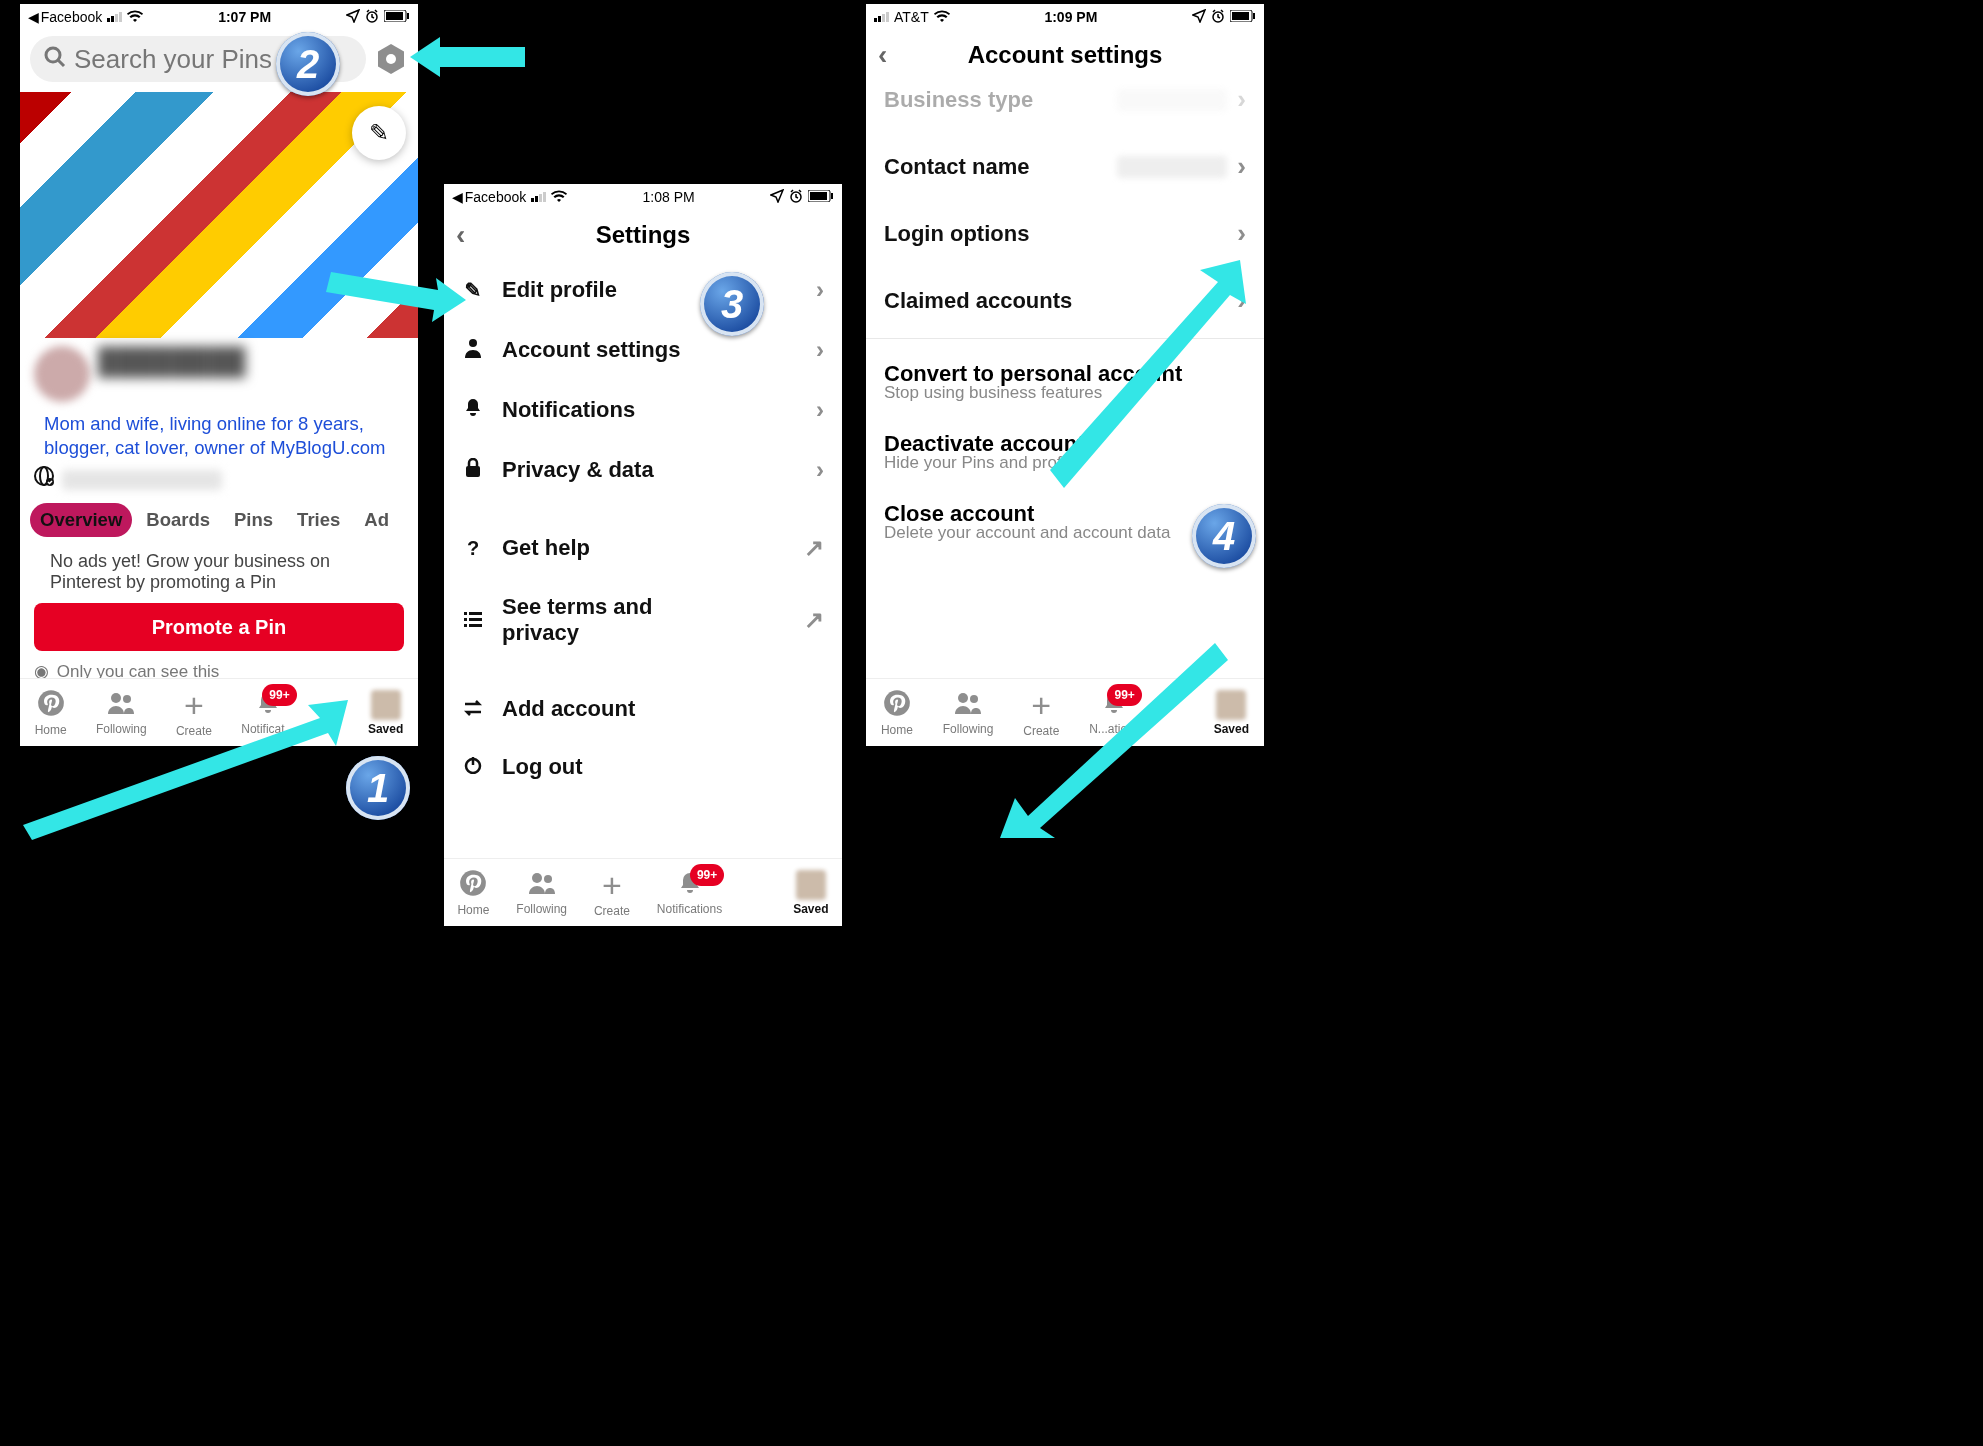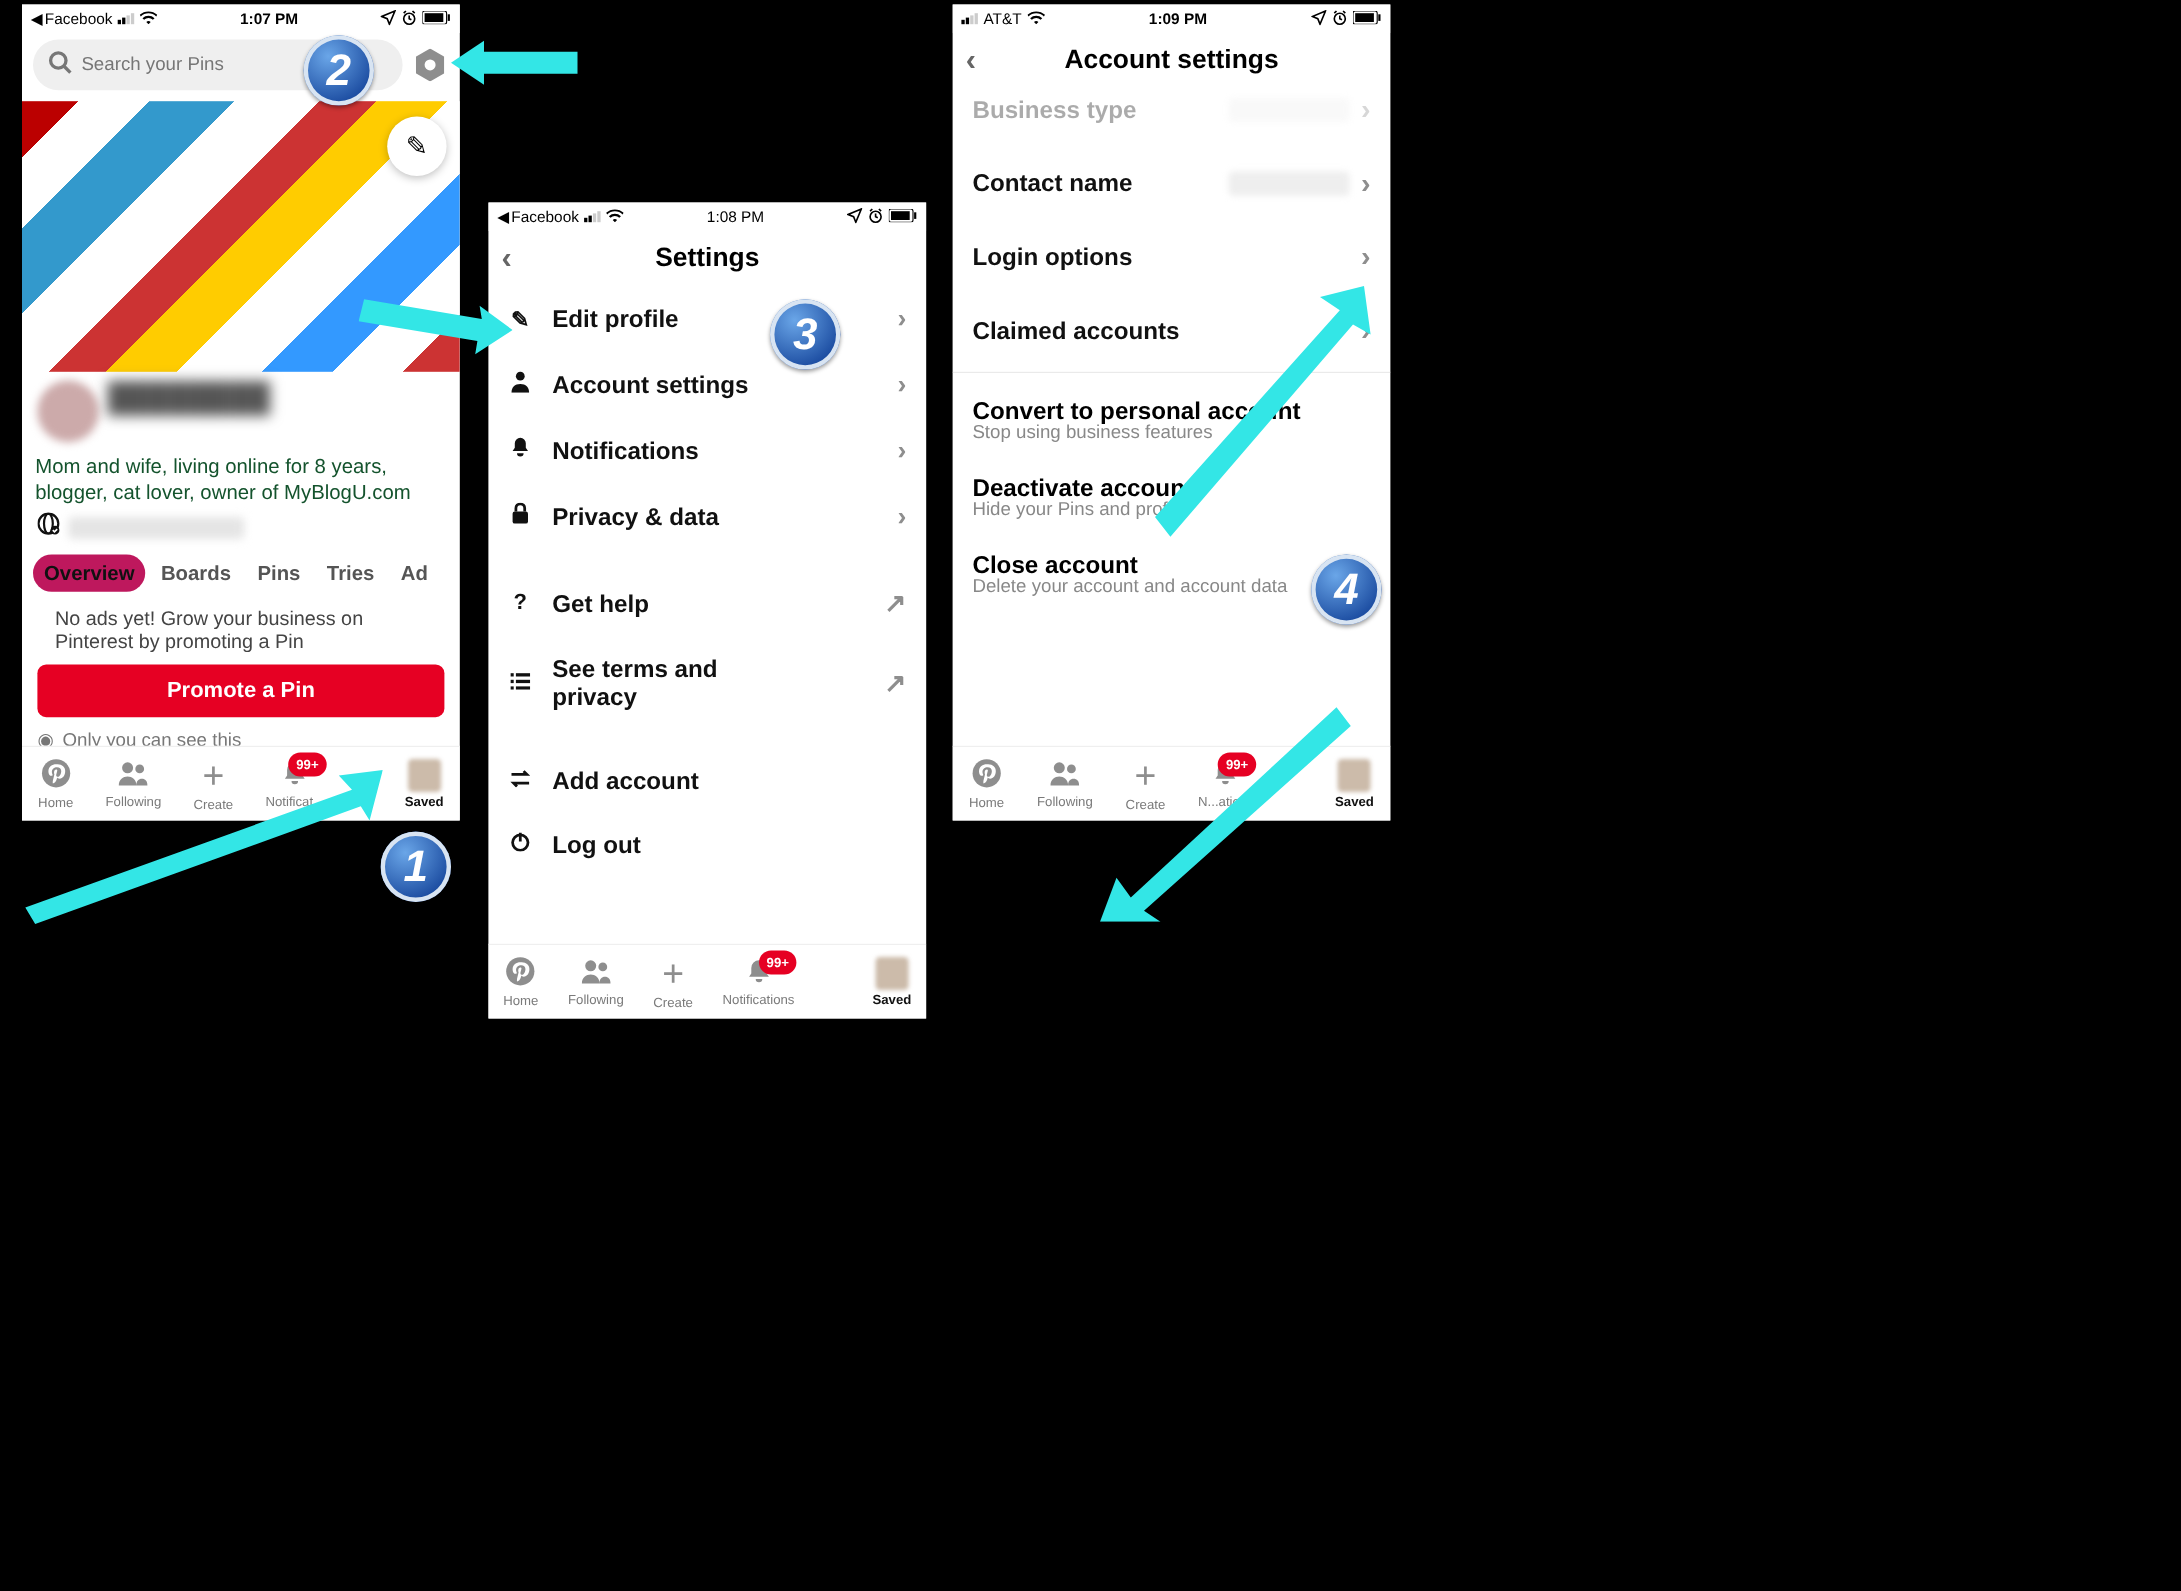--- a/index.html
+++ b/index.html
@@ -12,32 +12,32 @@
   
   .statusbar { height: 26px; display: flex; align-items: center; justify-content: space-between; padding: 0 8px; font-size: 14px; font-weight: 500; background: #fff; color: #000; }
   .statusbar .left, .statusbar .right { display: flex; align-items: center; gap: 5px; }
   .back-fb { display:flex; align-items:center; gap:2px; }
   .sig-bars { display:inline-flex; align-items:flex-end; gap:1px; }
   .sig-bars span { width:3px; background:#000; }
   .sig-bars .b1{height:4px}.sig-bars .b2{height:6px}.sig-bars .b3{height:8px;background:#ccc}.sig-bars .b4{height:10px;background:#ccc}
 
   
   .searchrow { display:flex; align-items:center; padding: 6px 10px 10px; gap:8px; }
-  .searchbox { flex:1; background:#efefef; border-radius:24px; height:46px; display:flex; align-items:center; padding:0 14px; color:#767676; font-size:17px; font-weight:500; gap:8px;}
+  .searchbox { flex:1; background:#efefef; border-radius:24px; height:46px; display:flex; align-items:center; padding:0 14px; color:#767676; font-size:26px; font-weight:500; gap:8px;}
   .gear-icon-box { width:34px; height:34px; display:flex; align-items:center; justify-content:center; }
   .hex { width:26px; height:30px; background:#8e8e8e; clip-path: polygon(50% 0, 100% 25%, 100% 75%, 50% 100%, 0 75%, 0 25%); position:relative;}
   .hex::after{content:"";position:absolute;top:50%;left:50%;width:10px;height:10px;background:#fff;border-radius:50%;transform:translate(-50%,-50%);}
 
   .collage { height:246px; background: linear-gradient(135deg,#b00 0 8%,#fff 8% 18%,#39c 18% 30%,#fff 30% 42%,#c33 42% 50%,#fc0 50% 60%,#fff 60% 72%,#39f 72% 82%,#fff 82% 92%,#c33 92%); position:relative; }
   .fab-edit{position:absolute;right:12px;top:14px;width:54px;height:54px;background:#fff;border-radius:50%;box-shadow:0 2px 8px rgba(0,0,0,.25);display:flex;align-items:center;justify-content:center;font-size:24px;}
 
   .profile-blur { padding: 8px 14px 0; }
   .blur-line { filter: blur(6px); color:#555; font-size:26px; font-weight:700; margin-left:62px; }
   .avatar-circle { width:56px;height:56px;border-radius:50%;background:#caa; filter:blur(4px); float:left; margin-right:8px;}
-  .bio { clear:both; padding: 10px 12px 6px; font-size:18.5px; color:#14532d; line-height:1.3; }
+  .bio { clear:both; padding: 10px 24px 6px; font-size:18.5px; color:#1d4ed8; line-height:1.3; }
   .globe-row{padding:0 14px 10px;display:flex;align-items:center;gap:6px;color:#333;font-size:20px;}
   .blurval{display:inline-block;width:160px;height:20px;background:#e5e5e5;filter:blur(4px);border-radius:4px;}
 
   .tabs { display:flex; gap:4px; padding:0 10px 8px; font-size:18.5px; font-weight:700; color:#555; align-items:center;}
   .pill { background:#be185d; border-radius:18px; padding:6px 14px; color:#111;}
   .tabs span{padding:6px 10px;}
 
   .growtext{padding:6px 30px 10px;font-size:18px;color:#444;}
   .promote-btn{margin:0 14px;background:#e60023;color:#fff;font-weight:700;font-size:20px;border-radius:8px;height:48px;display:flex;align-items:center;justify-content:center;}
   .eyeline{padding:10px 14px;color:#777;font-size:17px;display:flex;gap:8px;align-items:center;}

